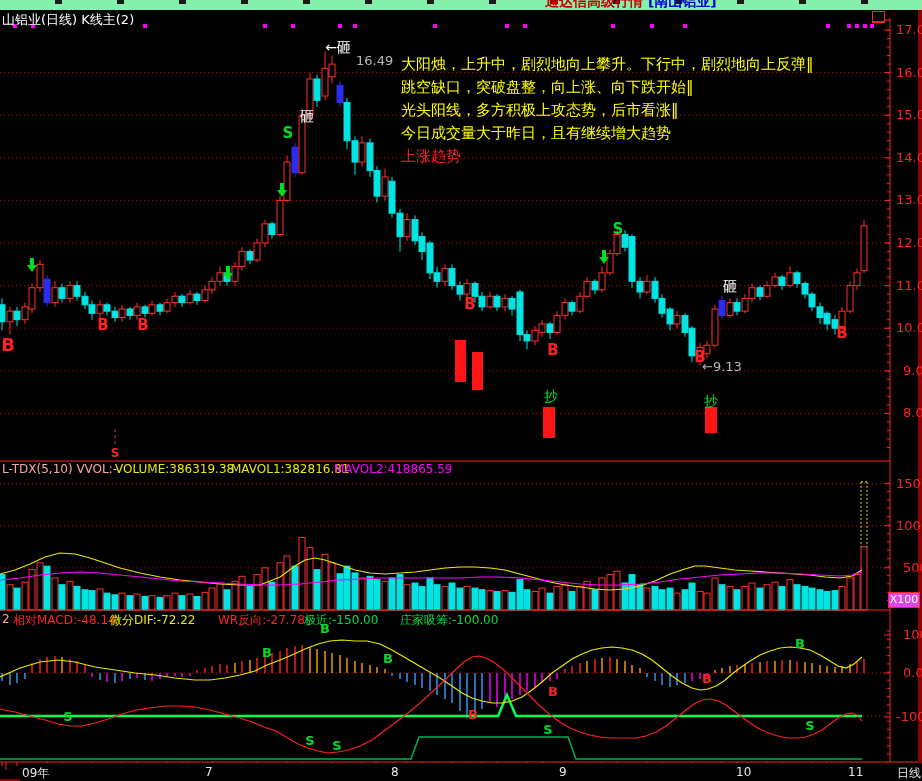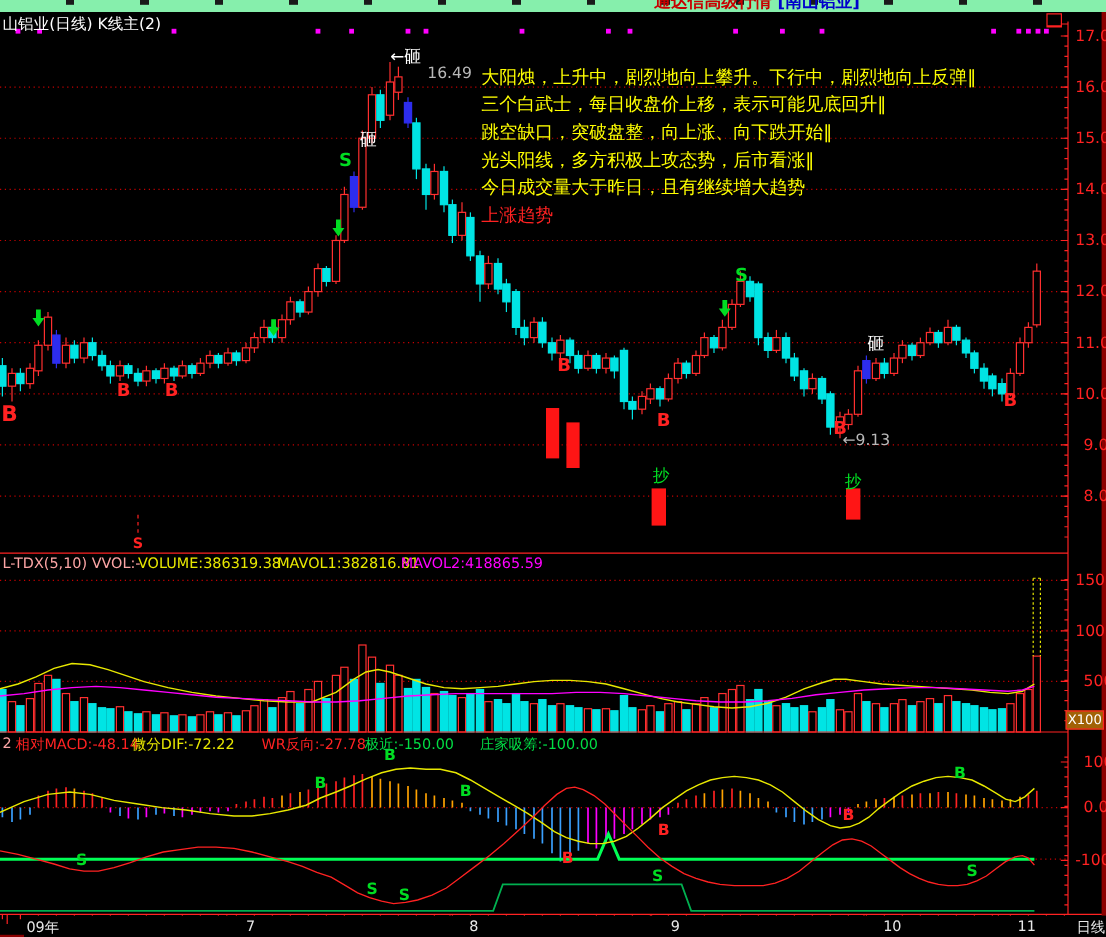--- a/index.html
+++ b/index.html
@@ -16,21 +16,21 @@
   .annotation{position:absolute;left:401px;top:53px;font-size:15px;line-height:23px;white-space:nowrap;}
   .annotation .yline{color:#ffff00;}
   .annotation .rline{color:#ff2222;}
   .vol-header,.macd-header{position:absolute;left:0;width:890px;height:15px;font-size:12px;white-space:nowrap;}
   .vol-header{top:462px;}
   .macd-header{top:612px;}
   .hdr-seg{position:absolute;top:0;}
   .c-white{color:#fca5a5;} .c-yellow{color:#e8e800;} .c-magenta{color:#ff00ff;}
   .c-red{color:#ff2222;} .c-green{color:#00dd44;}
   .x100-box{position:absolute;left:888px;top:592px;width:30px;height:14px;border:1px solid #ff2222;
-    color:#ffffff;font-size:11px;line-height:14px;text-align:center;background:#a16207;}
+    color:#ffffff;font-size:11px;line-height:14px;text-align:center;background:#d946ef;}
   .time-axis{position:absolute;left:0;top:763px;width:922px;height:18px;background:#000;margin-left:20px;}
   .time-axis span{position:absolute;top:2px;color:#e8e8e8;font-size:12px;white-space:nowrap;}
   .period-label{position:absolute;left:897px;top:765px;color:#e8e8e8;font-size:12px;}
   svg{position:absolute;left:0;top:0;}
   svg text{font-family:"DejaVu Sans",sans-serif;}
 </style>
 </head>
 <body>
 
 <div class="screen">
@@ -773,21 +773,20 @@
       <span class="red">通达信高级行情</span>
       <span class="blue">[南山铝业]</span>
     </div>
   </div>
 
   <div class="chart-title">山铝业(日线) K线主(2)</div>
   <div class="restore-icon"></div>
 
   <div class="annotation">
     <div class="yline">大阳烛，上升中，剧烈地向上攀升。下行中，剧烈地向上反弹‖</div>
-    <div class="yline">三个白武士，每日收盘价上移，表示可能见底回升‖</div>
     <div class="yline">跳空缺口，突破盘整，向上涨、向下跌开始‖</div>
     <div class="yline">光头阳线，多方积极上攻态势，后市看涨‖</div>
     <div class="yline">今日成交量大于昨日，且有继续增大趋势</div>
     <div class="rline">上涨趋势</div>
   </div>
 
   <div class="vol-header">
     <span class="hdr-seg c-white" style="left:2px">L-TDX(5,10) VVOL:-</span>
     <span class="hdr-seg c-yellow" style="left:115px">VOLUME:386319.38</span>
     <span class="hdr-seg c-yellow" style="left:231px">MAVOL1:382816.81</span>

